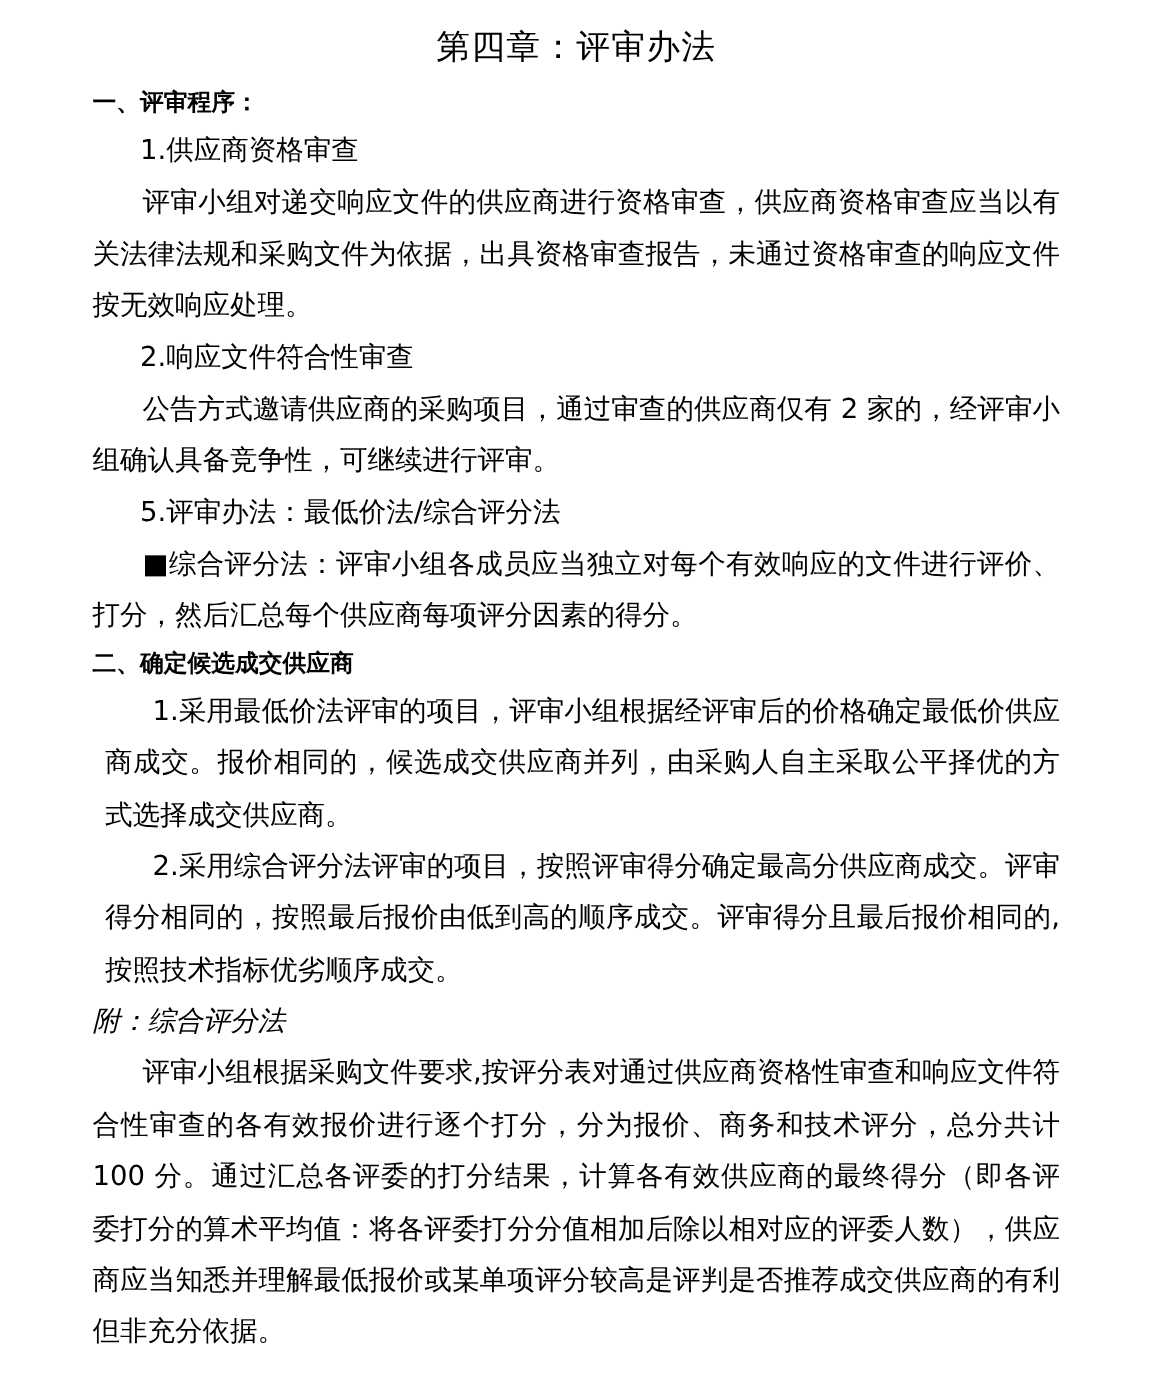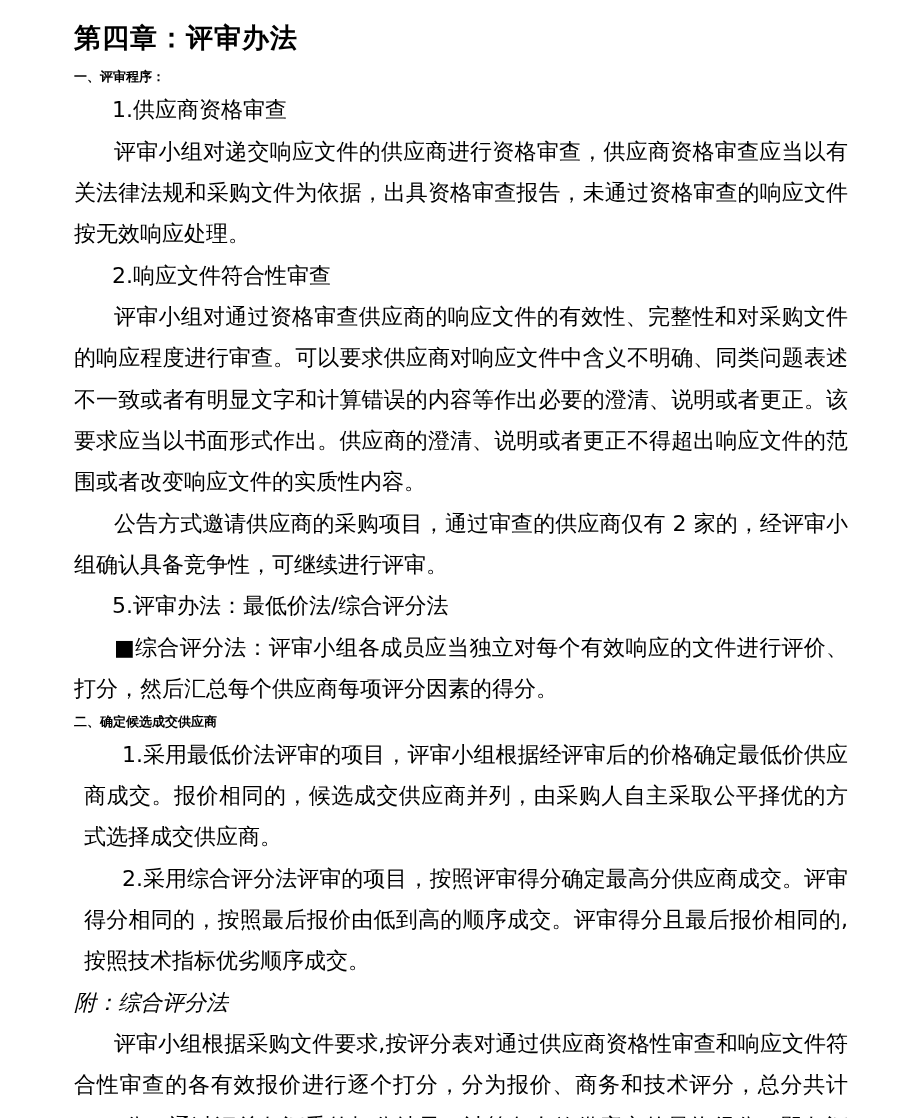--- a/index.html
+++ b/index.html
@@ -14,29 +14,29 @@
     color: #000000;
   }
   .page {
     width: 922px;
     min-height: 1118px;
     box-sizing: border-box;
     padding: 14px 74px 10px 74px;
     background: #ffffff;
   }
   .doc-title {
-    text-align: left;
+    text-align: center;
     font-size: 27px;
-    font-weight: bold;
+    font-weight: normal;
     letter-spacing: 1px;
     margin: 6px 0 10px 0;
     line-height: 1.3;
   }
   .section-heading {
-    font-size: 13px;
+    font-size: 19px;
     font-weight: bold;
     line-height: 1.85;
     margin: 0;
     text-indent: 0;
   }
   .para {
     font-size: 22px;
     line-height: 1.88;
     margin: 0;
     text-align: justify;
@@ -65,21 +65,20 @@
 
   <h1 class="doc-title">第四章：评审办法</h1>
 
   <div>
     <p class="section-heading">一、评审程序：</p>
 
     <p class="para indent-list">1.供应商资格审查</p>
     <p class="para indent-2">评审小组对递交响应文件的供应商进行资格审查，供应商资格审查应当以有关法律法规和采购文件为依据，出具资格审查报告，未通过资格审查的响应文件按无效响应处理。</p>
 
     <p class="para indent-list">2.响应文件符合性审查</p>
-    <p class="para indent-2">评审小组对通过资格审查供应商的响应文件的有效性、完整性和对采购文件的响应程度进行审查。可以要求供应商对响应文件中含义不明确、同类问题表述不一致或者有明显文字和计算错误的内容等作出必要的澄清、说明或者更正。该要求应当以书面形式作出。供应商的澄清、说明或者更正不得超出响应文件的范围或者改变响应文件的实质性内容。</p>
 
     <p class="para indent-2">公告方式邀请供应商的采购项目，通过审查的供应商仅有 2 家的，经评审小组确认具备竞争性，可继续进行评审。</p>
 
     <p class="para indent-list">5.评审办法：最低价法/综合评分法</p>
 
 
     <p class="para indent-2">■综合评分法：评审小组各成员应当独立对每个有效响应的文件进行评价、打分，然后汇总每个供应商每项评分因素的得分。</p>
   </div>
 
   <div>

